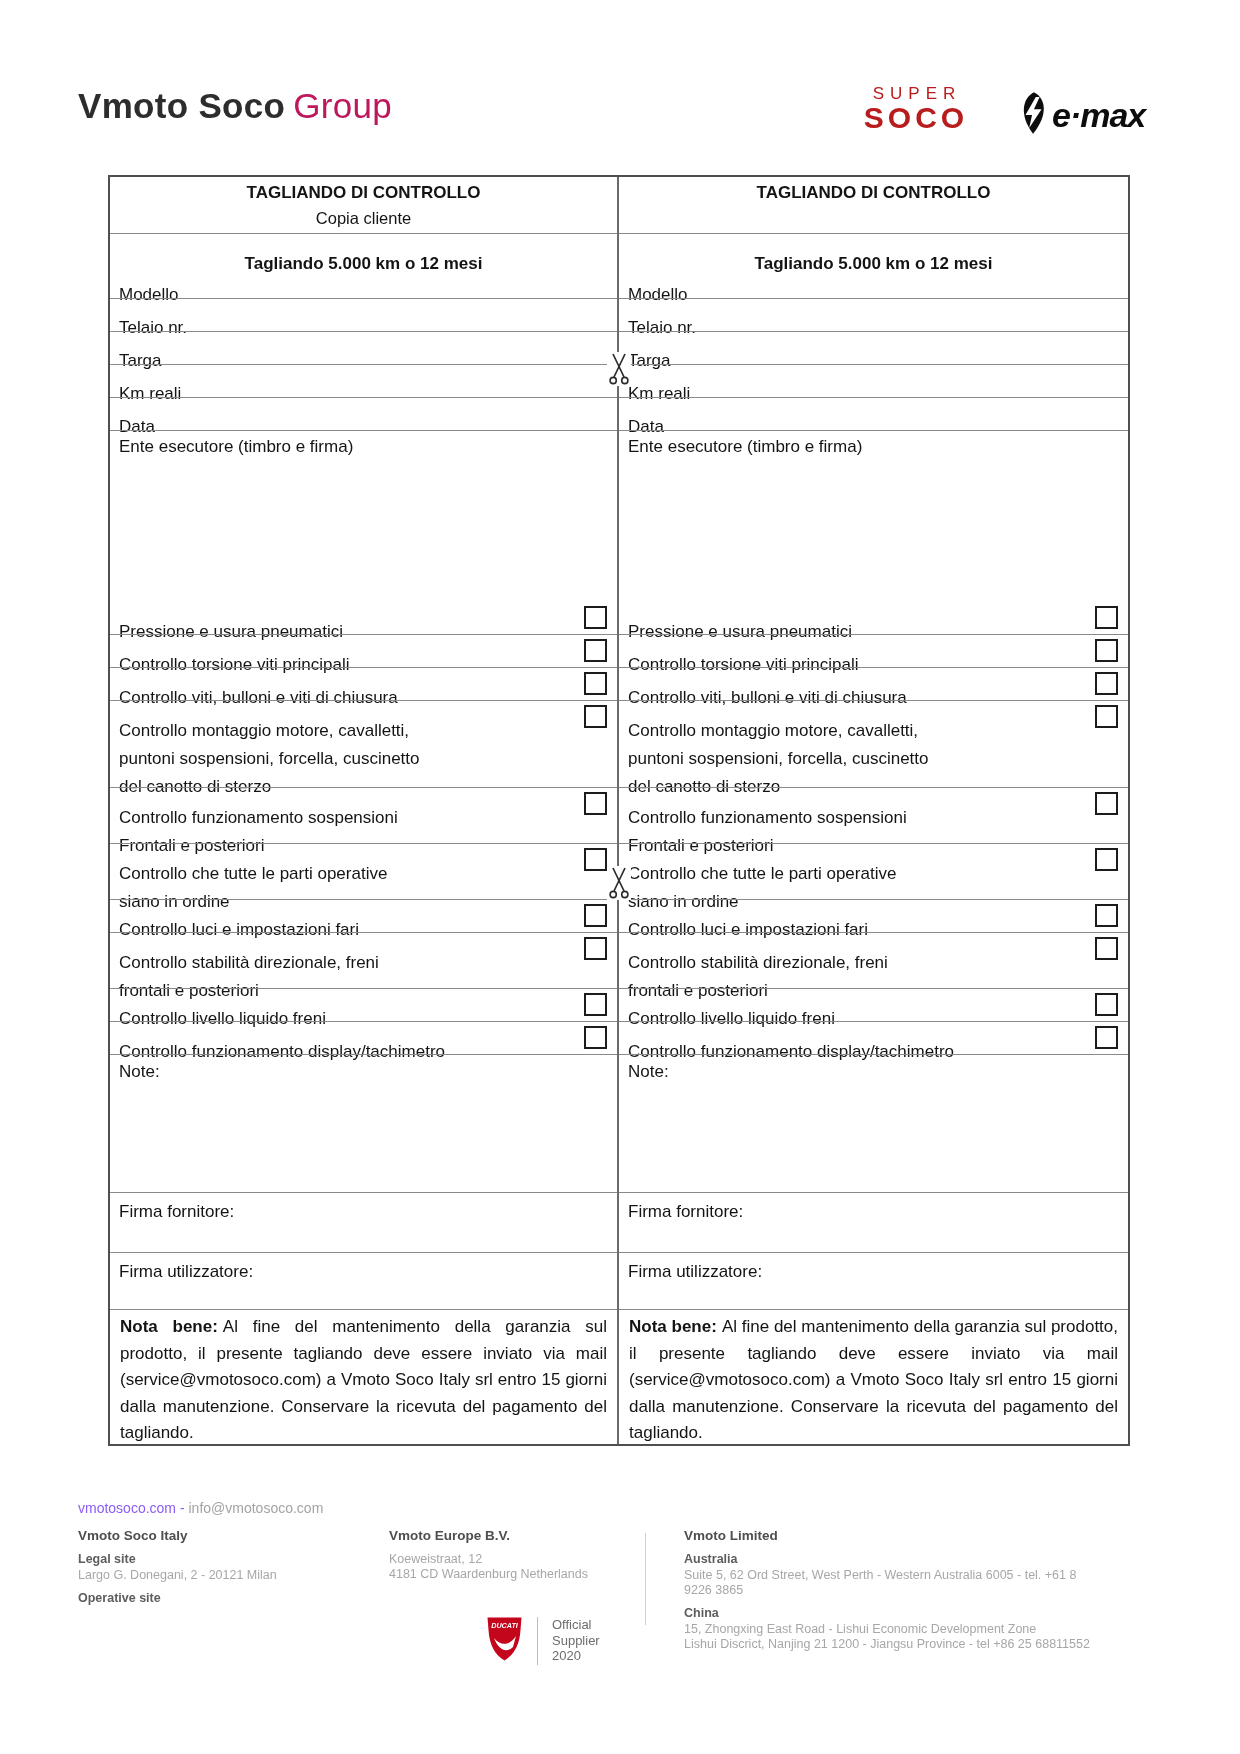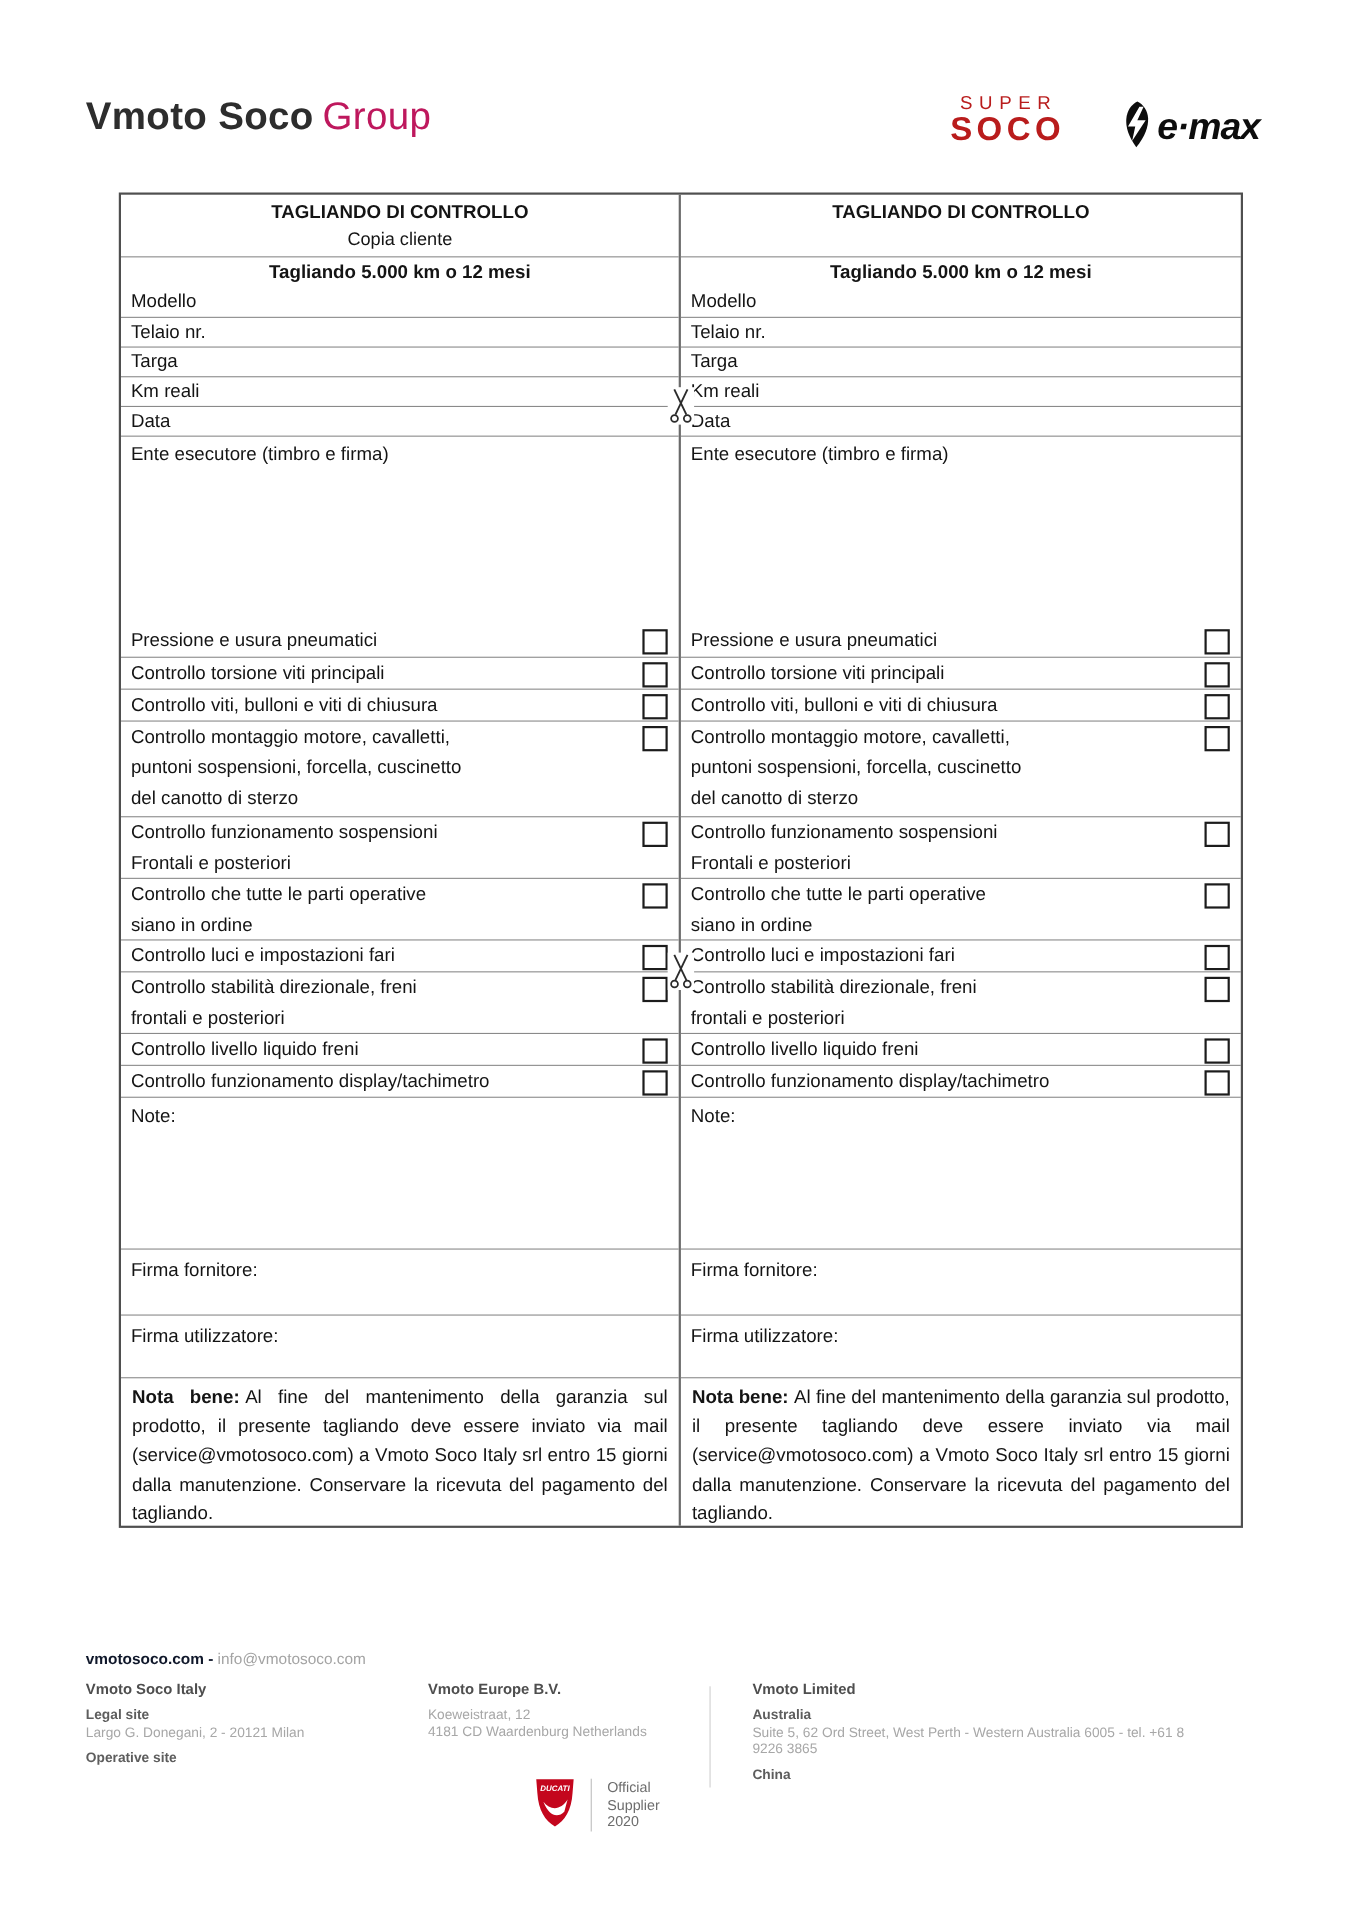--- a/index.html
+++ b/index.html
@@ -17,21 +17,21 @@
 
   .emax{position:absolute;left:1016px;top:90px;display:flex;align-items:center;gap:2px;}
   .emax-word{font-size:34px;font-style:italic;font-weight:800;letter-spacing:-1px;color:#0d0d0d;}
 
   
   .sheet{position:absolute;left:108px;top:175px;width:1022px;border:2px solid #4f4f4f;
          display:flex;background:#fff;box-sizing:border-box;}
   .half{width:50%;box-sizing:border-box;}
   .half.left{border-right:2px solid #6a6a6a;}
   .row{position:relative;border-top:1px solid #8a8a8a;box-sizing:border-box;
-       padding:0 9px;font-size:17px;}
+       padding:16px 9px;font-size:17px;}
   .half .row:first-child{border-top:none;}
 
   .row-title{height:56px;text-align:center;padding-top:3px;}
   .row-title .t1{font-weight:700;line-height:26px;}
   .row-title .t2{line-height:25px;font-size:16.5px;}
   .row-sub{height:28px;line-height:27px;font-weight:700;text-align:center;}
   .field-row{height:27px;line-height:26px;}
   .row-exec{height:172px;line-height:28px;padding-top:2px;}
   .check-row .lines{line-height:28px;}
   .check-row.h1{height:29px;}
@@ -45,21 +45,21 @@
   .row-nb{height:135px;text-align:justify;line-height:26.5px;padding:4px 10px 0;}
   .nb-bold{font-weight:700;margin-right:5px;}
 
   .scissors{position:absolute;left:50%;transform:translateX(-50%);width:24px;
             background:#fff;z-index:5;display:flex;justify-content:center;}
   .scissors.s1{top:175px;}
   .scissors.s2{top:689px;}
 
   
   .contact{position:absolute;left:78px;top:1500px;font-size:14px;color:#a3a3a3;}
-  .contact .cb{font-weight:700;color:#0f172a;}
+  .contact .cb{font-weight:400;color:#8b5cf6;}
 
   .fcol{position:absolute;font-size:12.5px;line-height:15px;color:#a7a7a7;}
   .fcol .ftitle{font-size:13.5px;font-weight:700;color:#4e4e4e;margin-bottom:9px;}
   .fcol .flabel{font-weight:700;color:#5d5d5d;margin-top:8px;margin-bottom:1px;}
   .fcol1{left:78px;top:1528px;width:285px;}
   .fcol2{left:389px;top:1528px;width:240px;}
   .fcol3{left:684px;top:1528px;width:420px;}
   .fdivider{position:absolute;left:645px;top:1533px;width:1px;height:92px;background:#cfcfcf;}
 
   .ducati{position:absolute;left:486px;top:1616px;display:flex;align-items:flex-start;gap:14px;justify-content:flex-end;}
@@ -310,20 +310,24 @@
 
   <div class="fdivider"></div>
 
   <div class="fcol fcol3">
     <div class="ftitle">Vmoto Limited</div>
     <div class="flabel" style="margin-top:0;">Australia</div>
     <div>
         <div>Suite 5, 62 Ord Street, West Perth - Western Australia 6005 - tel. +61 8 9226 3865</div>
       </div>
     <div class="flabel">China</div>
+    <div>
+        <div>15, Zhongxing East Road - Lishui Economic Development Zone</div>
+        <div>Lishui Discrict, Nanjing 21 1200 - Jiangsu Province - tel +86 25 68811552</div>
+      </div>
   </div>
 
   <div class="ducati">
     <span>
       <svg width="37" height="46" viewBox="0 0 37 46">
         <path d="M1.5 1.5 H35.5 L34.5 14 C33.5 30 27.5 39 18.5 44.5 C9.5 39 3.5 30 2.5 14 Z" fill="#c4061d"></path>
         <text x="18.5" y="12" text-anchor="middle" font-family="Liberation Sans, sans-serif" font-size="7.2" font-weight="bold" font-style="italic" fill="#ffffff">DUCATI</text>
         <path d="M8 22 C14 30 24 30 30 20 L27 31 C21 37 13 35 8 22 Z" fill="#ffffff"></path>
       </svg>
     </span>

